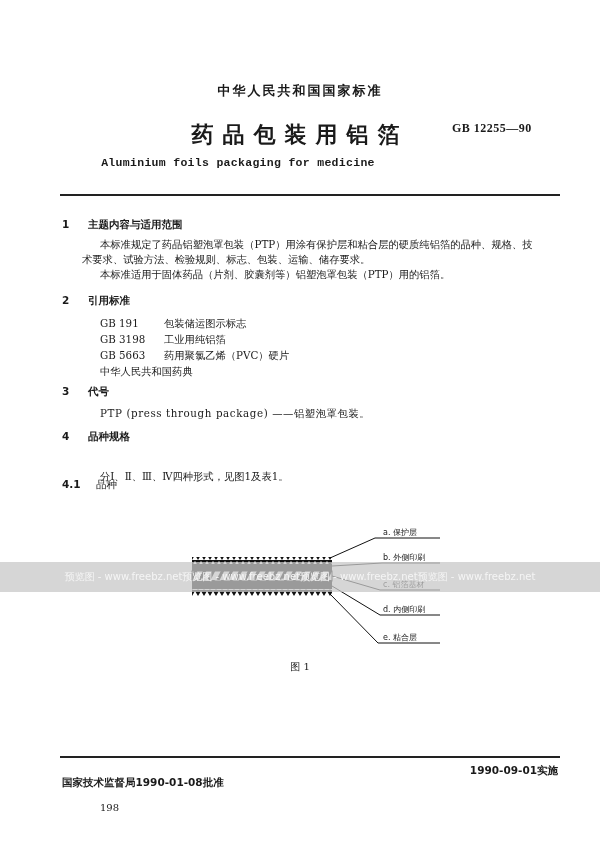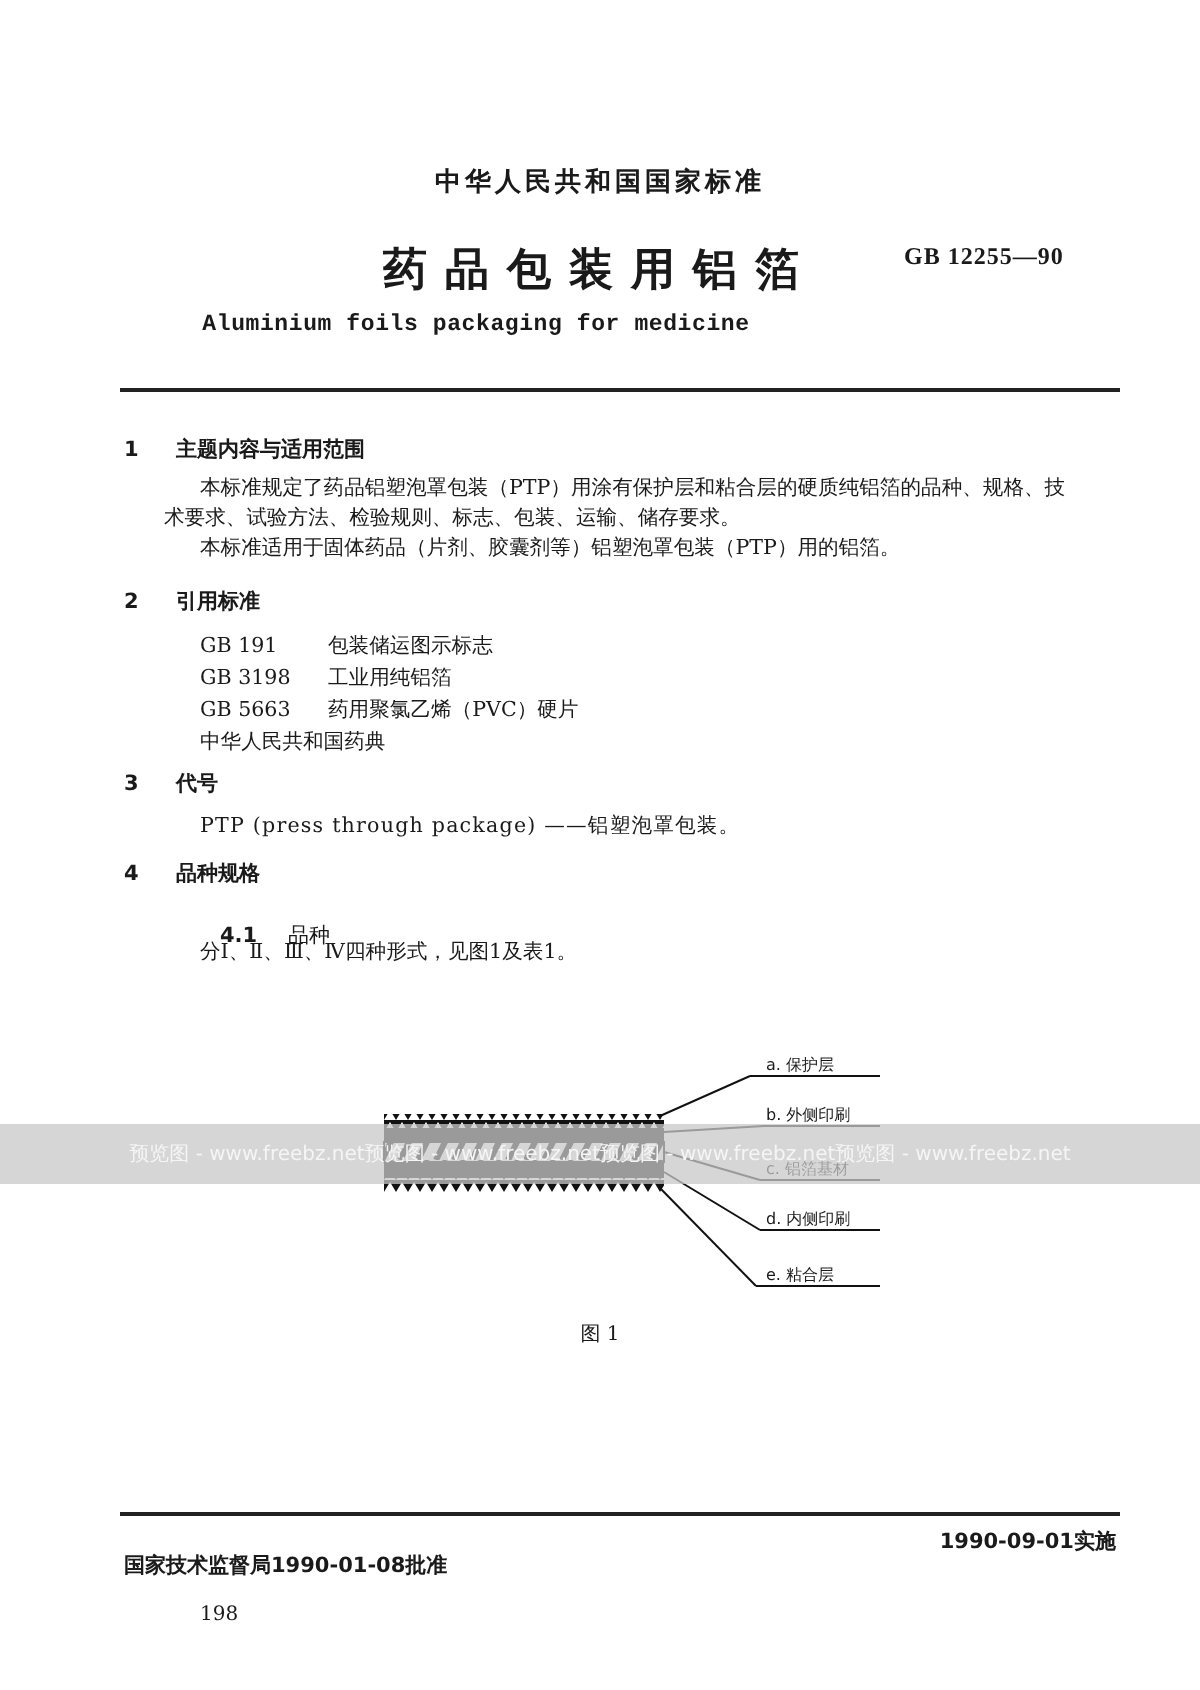--- a/index.html
+++ b/index.html
@@ -57,21 +57,21 @@
 </div>
 
 <div class="abs h" style="left:62px; top:385px;">
   <span class="num">3</span><span>代号</span>
 </div>
 <div class="abs p" style="left:100px; top:405px; letter-spacing:0.6px;">PTP (press through package) ——铝塑泡罩包装。</div>
 
 <div class="abs h" style="left:62px; top:430px;">
   <span class="num">4</span><span>品种规格</span>
 </div>
-<div class="abs h" style="left:62px; top:461px;margin-left:48px;">
+<div class="abs h" style="left:62px; top:478px;">
   <span class="num" style="width:34px;">4.1</span><span style="font-weight:normal;">品种</span>
 </div>
 <div class="abs p" style="left:100px; top:468px;">分Ⅰ、Ⅱ、Ⅲ、Ⅳ四种形式，见图1及表1。</div>
 
 <div class="abs" style="left:0; top:500px; width:600px; height:160px;">
   <svg width="600" height="160" viewBox="0 0 600 160" xmlns="http://www.w3.org/2000/svg">
     <defs>
       <pattern id="tri" width="6" height="6" patternUnits="userSpaceOnUse">
         <rect width="6" height="6" fill="#111"></rect>
         <polygon points="0,6 3,1 6,6" fill="#fff"></polygon>

